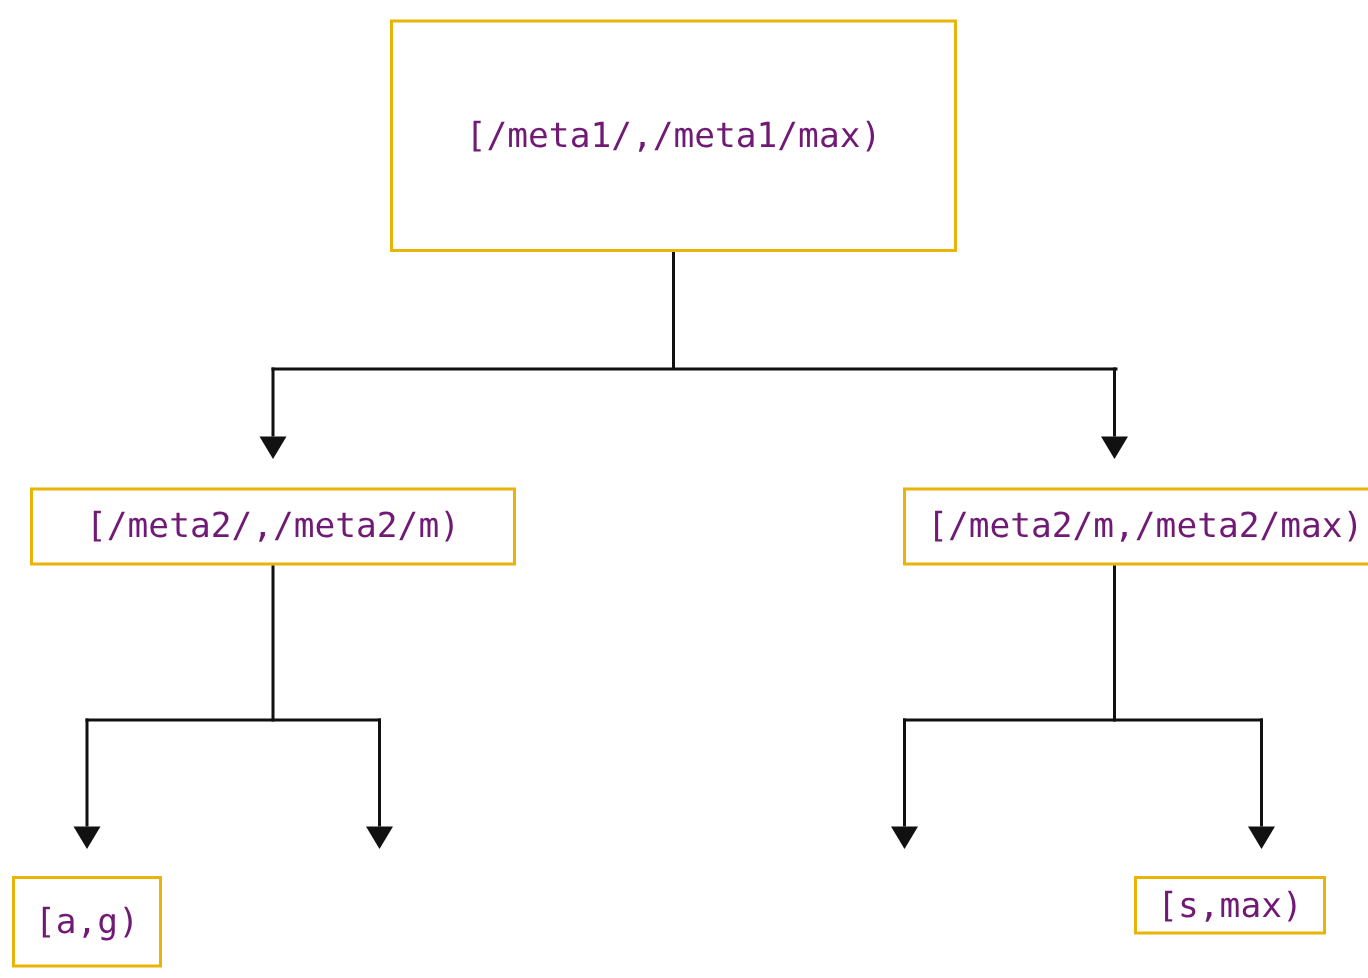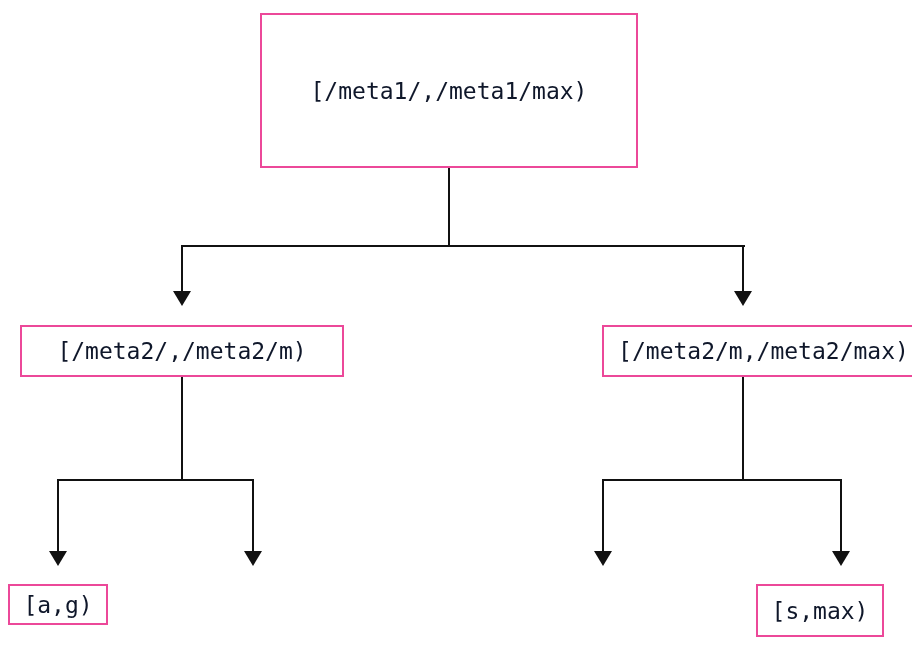--- a/index.html
+++ b/index.html
@@ -11,23 +11,23 @@
     position: relative;
     width: 912px;
     height: 652px;
     background: #ffffff;
     font-family: "DejaVu Sans Mono", "Liberation Mono", monospace;
     overflow: hidden;
   }
   .node {
     position: absolute;
     box-sizing: border-box;
-    border: 2px solid #ec4899;
+    border: 2px solid #eab308;
     background: #ffffff;
-    color: #0f172a;
+    color: #701a75;
     display: flex;
     align-items: center;
     justify-content: center;
     font-size: 23px;
     white-space: pre;
   }
   .line {
     position: absolute;
     background: #111111;
   }
@@ -37,24 +37,24 @@
     height: 0;
     border-left: 9px solid transparent;
     border-right: 9px solid transparent;
     border-top: 15px solid #111111;
   }
 
   
   #node-root   { left: 260px; top: 13px;  width: 378px; height: 155px; }
   #node-l2a    { left: 20px;  top: 325px; width: 324px; height: 52px; text-align: center; }
   #node-l2b    { left: 602px; top: 325px; width: 323px; height: 52px; }
-  #node-leaf1  { left: 8px;   top: 584px; width: 100px; height: 41px; }
+  #node-leaf1  { left: 8px;   top: 584px; width: 100px; height: 61px; }
   #node-leaf2  { left: 203px; top: 584px; width: 100px; height: 53px; }
   #node-leaf3  { left: 553px; top: 584px; width: 100px; height: 53px; }
-  #node-leaf4  { left: 756px; top: 584px; width: 128px; height: 53px; }
+  #node-leaf4  { left: 756px; top: 584px; width: 128px; height: 39px; }
 
   
   #e1-trunk  { left: 448px; top: 168px; width: 2px;   height: 78px; }
   #e1-bar    { left: 181px; top: 245px; width: 564px; height: 2px; }
   #e1-stub-l { left: 181px; top: 245px; width: 2px;   height: 46px; }
   #e1-stub-r { left: 742px; top: 245px; width: 2px;   height: 46px; }
   #e1-arr-l  { left: 173px; top: 291px; }
   #e1-arr-r  { left: 734px; top: 291px; }
 
   

